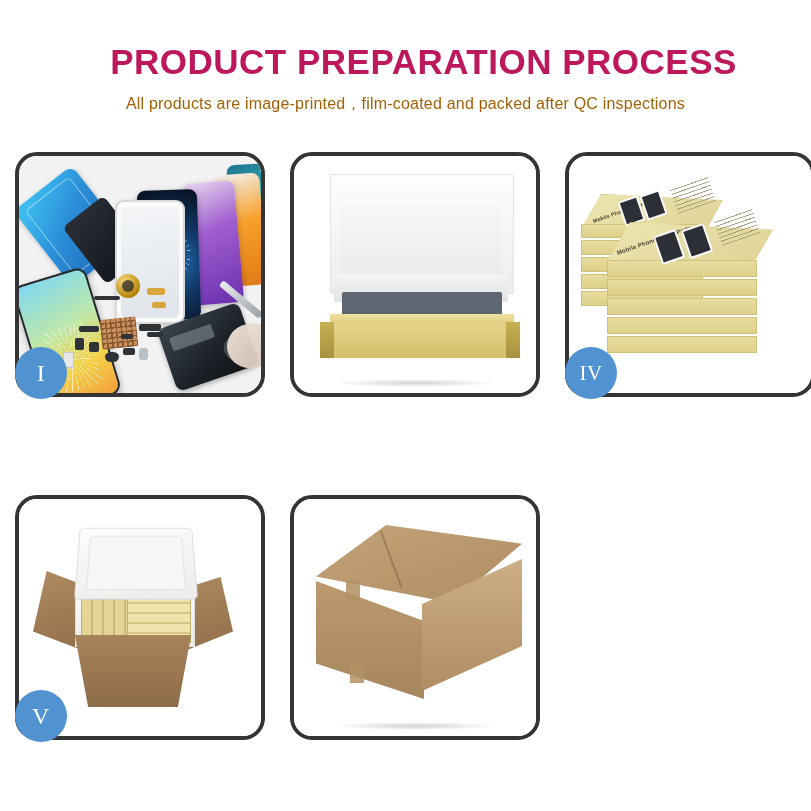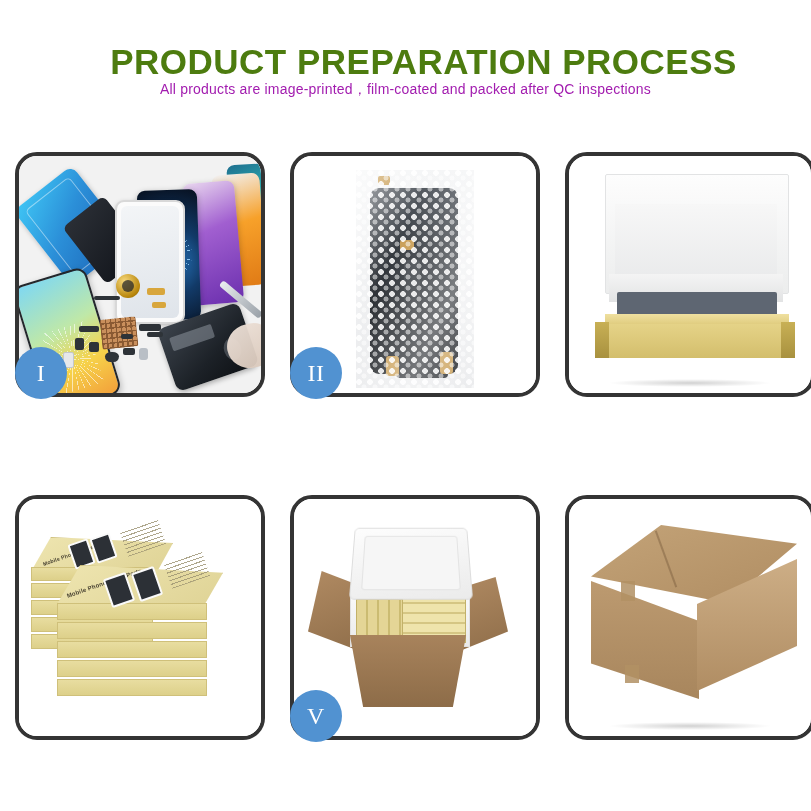--- a/index.html
+++ b/index.html
@@ -7,24 +7,24 @@
     width:811px;height:811px;background:#ffffff;
     font-family:"Liberation Sans",sans-serif;
     overflow:hidden;position:relative;
   }
   .page{width:811px;height:811px;position:relative;}
 
   
   .header{text-align:center;padding-top:44px;}
   .title{
     font-size:35px;font-weight:700;letter-spacing:.5px;
-    color:#4d7c0f;line-height:1.05;white-space:nowrap;padding-left:36px;
+    color:#be185d;line-height:1.05;white-space:nowrap;padding-left:36px;
   }
   .subtitle{
-    font-size:14px;color:#a21caf;letter-spacing:.2px;
+    font-size:16px;color:#a16207;margin-top:13px;letter-spacing:.2px;
     white-space:nowrap;
   }
 
   
   .grid{
     position:absolute;left:15px;top:152px;
     width:800px;
     display:grid;
     grid-template-columns:250px 250px 250px;
     grid-template-rows:245px 245px;
@@ -375,36 +375,20 @@
         <div class="bit silver" style="left:120px;top:192px;width:9px;height:12px;border-radius:3px;"></div>
         <div class="bit" style="left:120px;top:168px;width:22px;height:7px;"></div>
         <div class="bit" style="left:128px;top:176px;width:16px;height:5px;"></div>
         <div class="bit" style="left:102px;top:178px;width:12px;height:5px;"></div>
         <div class="tweezer"></div>
         <div class="hand"></div>
       </div>
       <div class="badge">I</div>
     </div>
 
-    <div class="panel">
-      <div class="panel-inner p2">
-        <div class="bag">
-          <div class="screen2">
-            <div class="cable"></div>
-            <div class="tape" style="left:30px;top:52px;width:14px;height:10px;"></div>
-          </div>
-          <div class="tape" style="left:22px;top:6px;width:12px;height:9px;"></div>
-          <div class="tape" style="left:30px;top:186px;width:13px;height:20px;border-radius:3px;"></div>
-          <div class="tape" style="left:84px;top:182px;width:13px;height:22px;border-radius:3px;"></div>
-          <div class="bubbles"></div>
-          <div class="bag-sheen"></div>
-        </div>
-      </div>
-      <div class="badge">II</div>
-    </div>
 
     <div class="panel">
       <div class="panel-inner p3">
         <div class="lid3"></div>
         <div class="lid3-inner"></div>
         <div class="foam3"></div>
         <div class="wrap3"></div>
         <div class="tray3"></div>
         <div class="tray3-end" style="left:26px;"></div>
         <div class="tray3-end" style="left:212px;"></div>
@@ -430,20 +414,21 @@
         <div class="gbox" style="left:38px;top:104px;width:148px;height:15px;"></div>
         <div class="gbox" style="left:38px;top:123px;width:148px;height:15px;"></div>
         <div class="gbox" style="left:38px;top:142px;width:148px;height:15px;"></div>
         <div class="gbox" style="left:38px;top:161px;width:148px;height:15px;"></div>
         <div class="gbox" style="left:38px;top:180px;width:148px;height:15px;"></div>
         <div class="gbox-label" style="left:48px;top:94px;font-size:6px;">Mobile Phone Spare Parts</div>
         <div class="gscreen" style="left:88px;top:76px;width:20px;height:26px;"></div>
         <div class="gscreen" style="left:116px;top:70px;width:20px;height:26px;"></div>
         <div class="glines" style="left:148px;top:58px;"></div>
       </div>
+      <div class="badge wide">IV</div>
     </div>
 
     <div class="panel">
       <div class="panel-inner p5">
         <div class="flap flap-l"></div>
         <div class="flap flap-r"></div>
         <div class="foam5"></div>
         <div class="gold-stack5"></div>
         <div class="gold-stack5b"></div>
         <div class="carton-body"></div>

